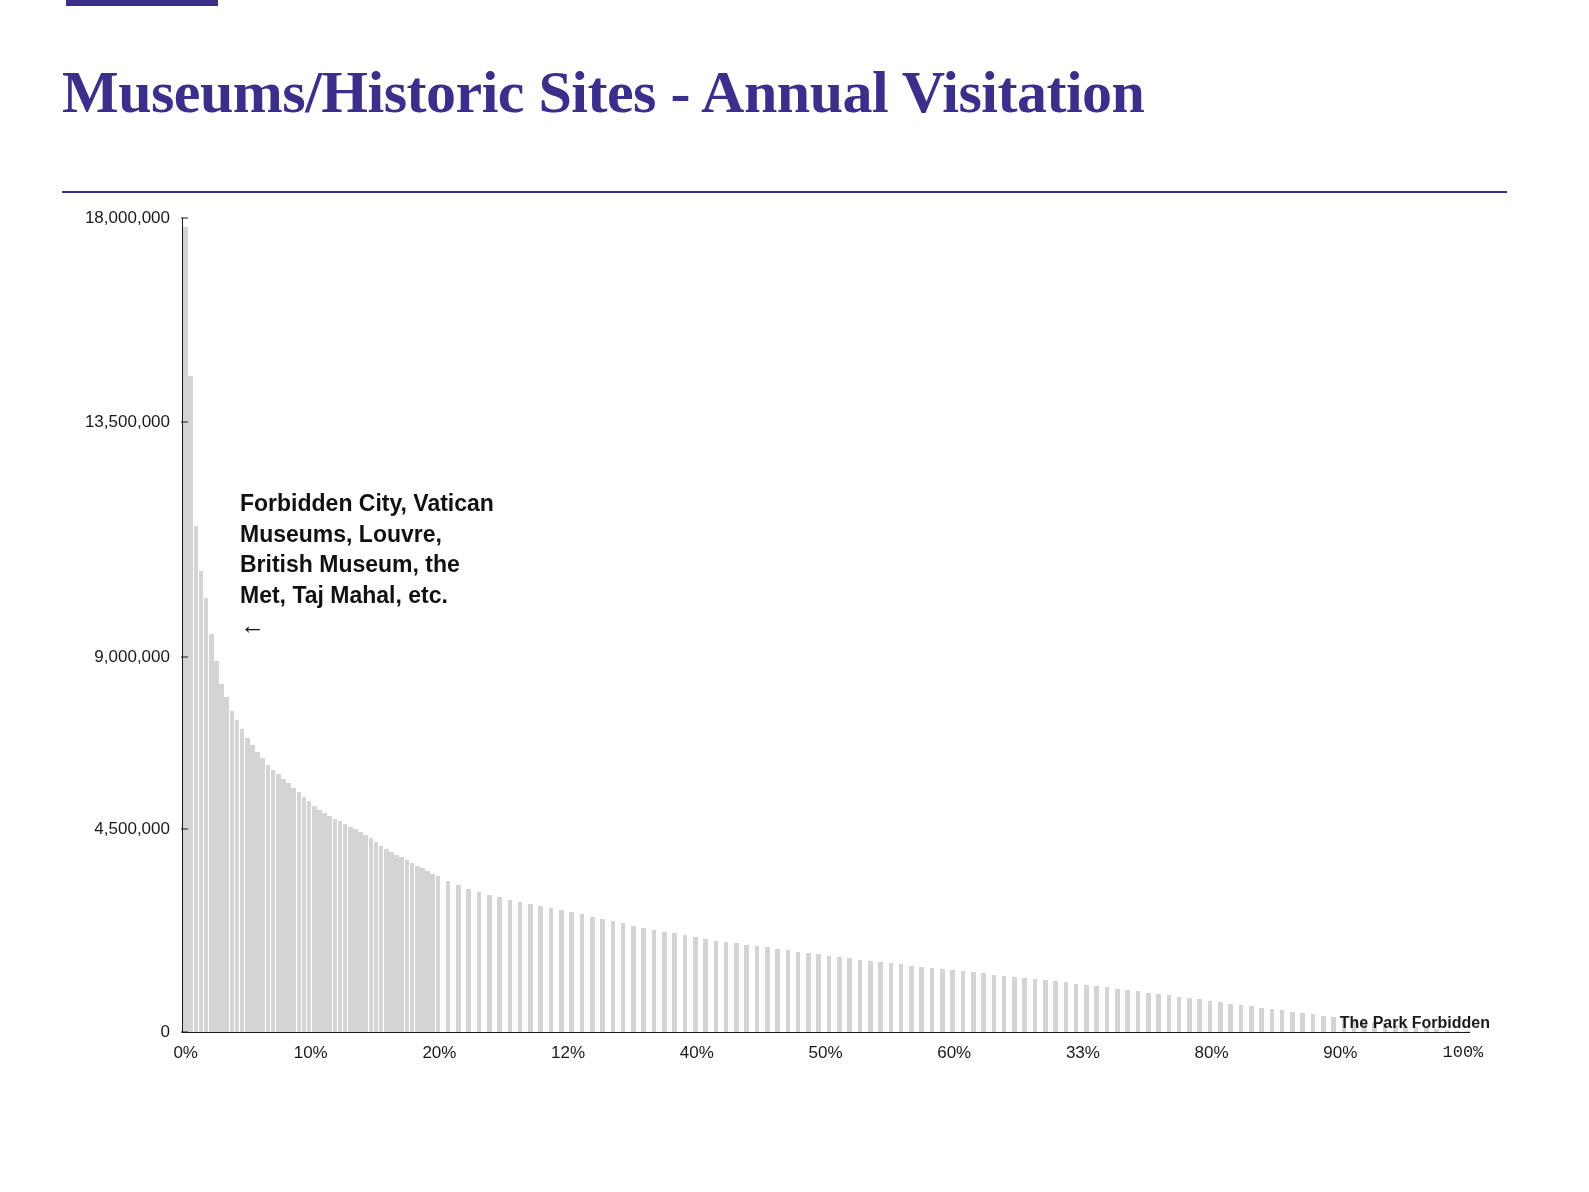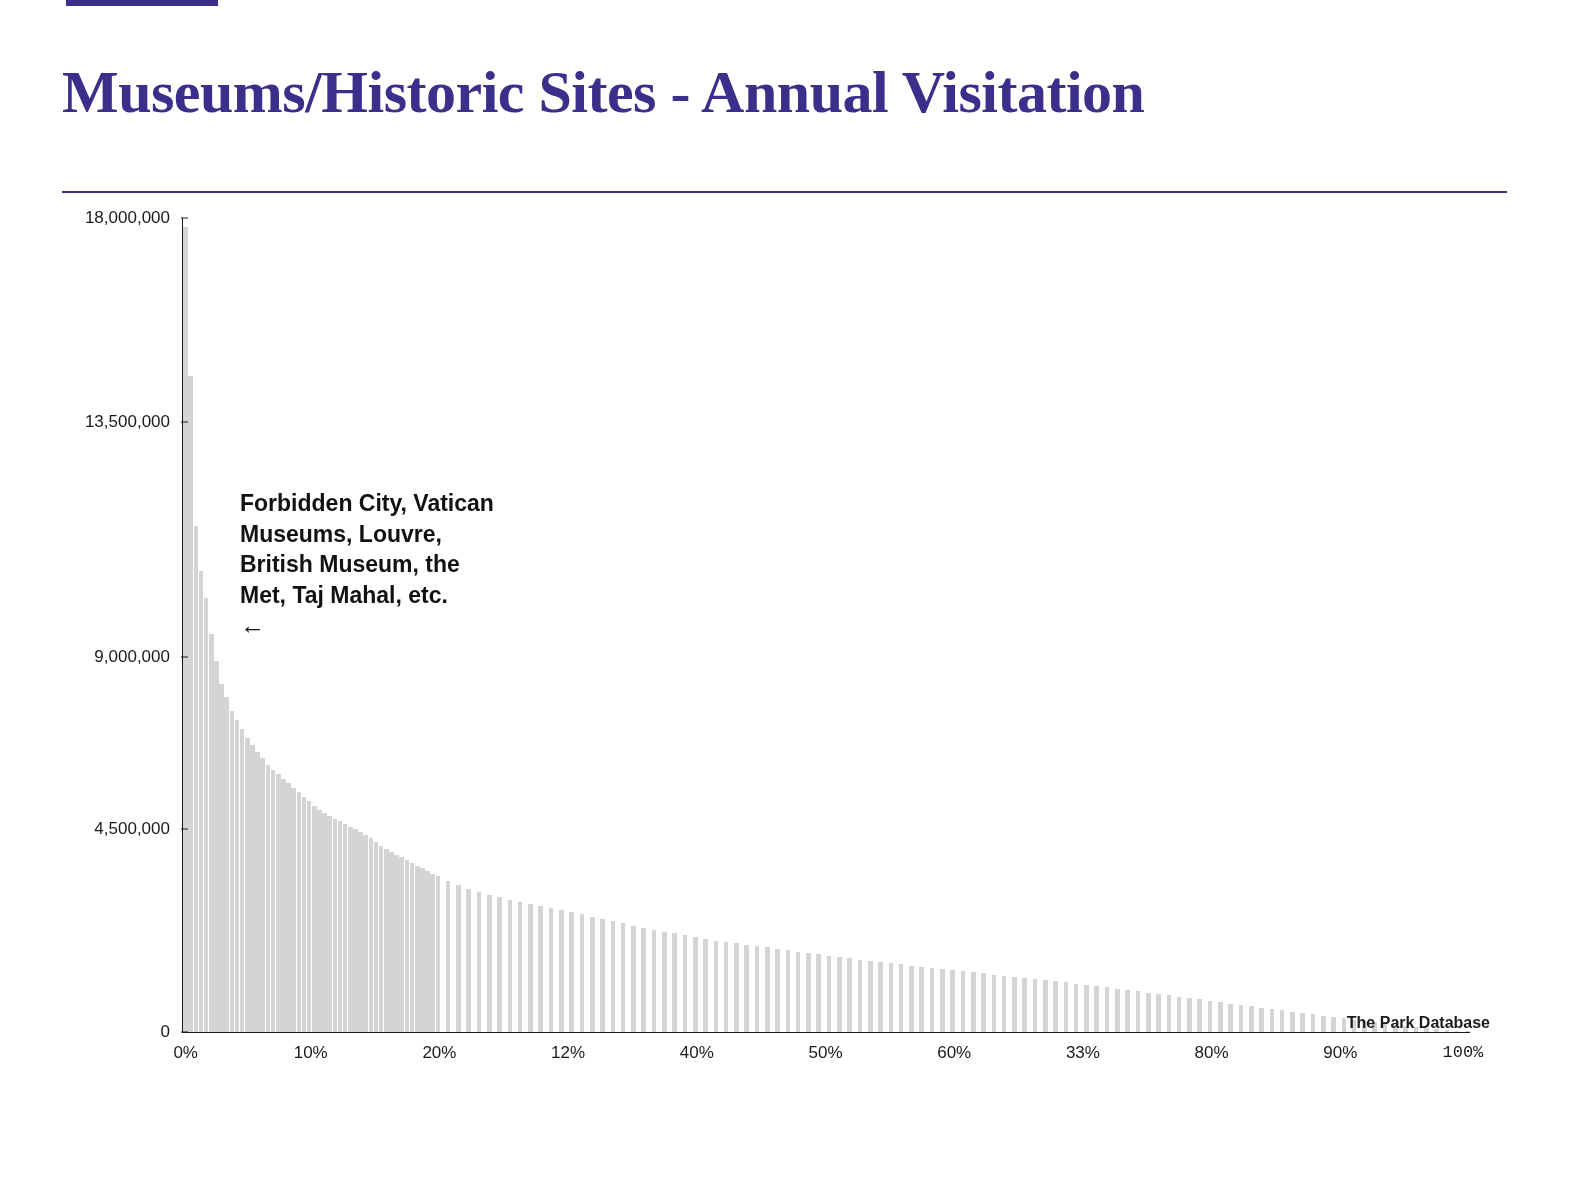--- a/index.html
+++ b/index.html
@@ -324,14 +324,14 @@
         <div class="xtick" style="left: 1158.3px;">90%</div>
         <div class="xtick" style="left: 1287px; transform: translateX(-65%); font-family: Liberation Mono, monospace;">100%</div>
       </div>
   </div>
 
   <div class="annotation">
     <span>Forbidden City, Vatican Museums, Louvre, British Museum, the Met, Taj Mahal, etc.</span>
     <span class="arrow">←</span>
   </div>
 
-  <div class="credit">The Park Database</div>
+  <div class="credit">The Park Forbidden</div>
 </div>
 
 </body></html>

